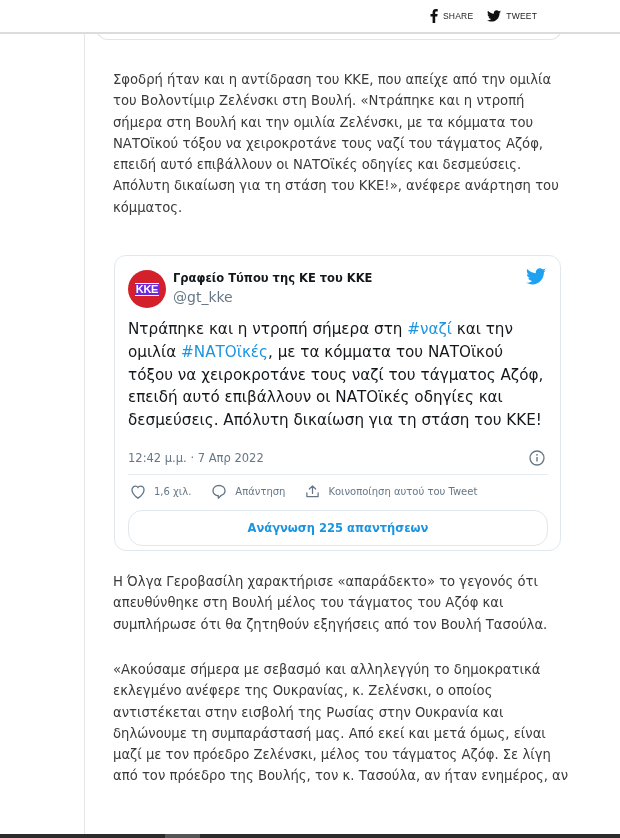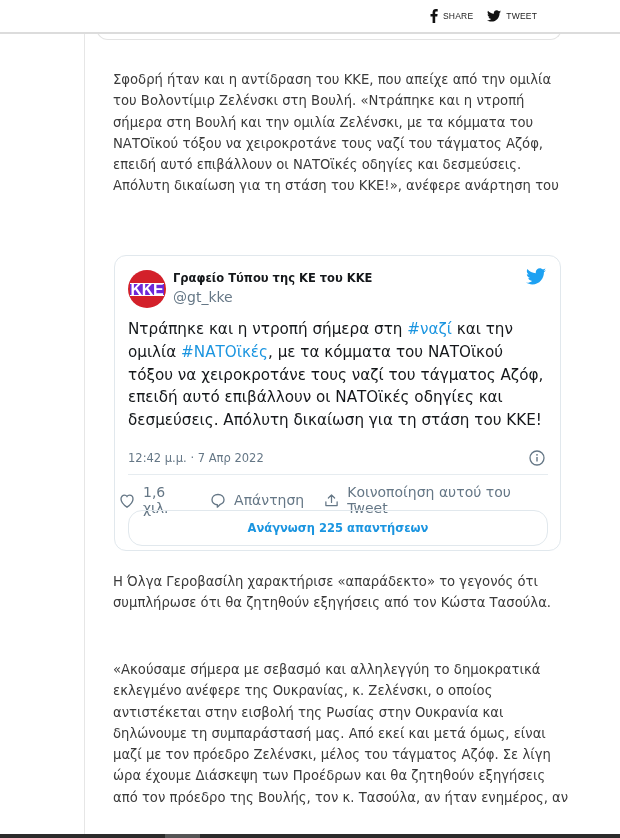--- a/index.html
+++ b/index.html
@@ -30,33 +30,33 @@
     .para { font-size: 13.2px; line-height: 21.3px; color: #3a3a3a; position: absolute; left: 0; width: 462px; }
 
     .tweet-card {
       position: absolute; left: 114px; top: 255px; width: 447px; height: 296px;
       border: 1px solid #e1e8ed; border-radius: 12px; background: #fff;
     }
     .tw-avatar {
       position: absolute; left: 13px; top: 14px; width: 38px; height: 38px; border-radius: 50%;
       background: #d3202a; display: flex; align-items: center; justify-content: center;
     }
-    .tw-avatar .kke { color: #fff; font-weight: bold; font-size: 16px; font-family: "Liberation Sans", sans-serif; letter-spacing: -0.3px; background: #6d28d9; border-top: 1px solid #fff; border-bottom: 1px solid #fff; padding: 0 1px; line-height: 11px; }
+    .tw-avatar .kke { color: #fff; font-weight: bold; font-size: 11px; font-family: "Liberation Sans", sans-serif; letter-spacing: -0.3px; background: #6d28d9; border-top: 1px solid #fff; border-bottom: 1px solid #fff; padding: 0 1px; line-height: 11px; }
     .tw-name { position: absolute; left: 58px; top: 15px; font-size: 11.5px; font-weight: bold; color: #14171a; }
     .tw-handle { position: absolute; left: 58px; top: 33px; font-size: 14px; color: #657786; }
     .tw-bird { position: absolute; right: 14px; top: 12px; }
     .tw-text {
       position: absolute; left: 13px; top: 62px; width: 420px;
       font-size: 15.2px; line-height: 22.8px; color: #14171a;
     }
     .tw-text .tag { color: #1b95e0; }
     .tw-time { position: absolute; left: 13px; top: 195px; font-size: 11.5px; color: #657786; }
     .tw-info { position: absolute; right: 15px; top: 194px; }
     .tw-divider { position: absolute; left: 13px; top: 218px; width: 420px; height: 1px; background: #e6ecf0; }
-    .tw-actions { position: absolute; left: 4px; top: 228px; display: flex; align-items: center; font-size: 14px; color: #657786; }
+    .tw-actions { position: absolute; left: 15px; top: 228px; display: flex; align-items: center; font-size: 10px; color: #657786; }
     .tw-action { display: flex; align-items: center; gap: 8px; margin-right: 20px; cursor: pointer; }
     .tw-action svg { display: block; }
     .tw-readbtn {
       position: absolute; left: 13px; top: 254px; width: 420px; height: 36px;
       border: 1px solid #e1e8ed; border-radius: 14px; display: flex; align-items: center; justify-content: center;
       font-size: 11.5px; font-weight: bold; color: #1b95e0; cursor: pointer;
     }
 
     .bottom-bar { position: absolute; left: 0; top: 834px; width: 620px; height: 4px; background: #2b2b2b; }
     .bottom-bar .seg { position: absolute; left: 165px; top: 0; width: 35px; height: 4px; background: #555; }
@@ -91,34 +91,35 @@
 <div class="prev-card-inner"></div>
 
 <div class="content">
   <div class="para" style="top:69px;">
     <div>Σφοδρή ήταν και η αντίδραση του ΚΚΕ, που απείχε από την ομιλία</div>
     <div>του Βολοντίμιρ Ζελένσκι στη Βουλή. «Ντράπηκε και η ντροπή</div>
     <div>σήμερα στη Βουλή και την ομιλία Ζελένσκι, με τα κόμματα του</div>
     <div>ΝΑΤΟϊκού τόξου να χειροκροτάνε τους ναζί του τάγματος Αζόφ,</div>
     <div>επειδή αυτό επιβάλλουν οι ΝΑΤΟϊκές οδηγίες και δεσμεύσεις.</div>
     <div>Απόλυτη δικαίωση για τη στάση του ΚΚΕ!», ανέφερε ανάρτηση του</div>
+    <div>κόμματος.</div>
   </div>
 
   <div class="para" style="top:571px;">
     <div>Η Όλγα Γεροβασίλη χαρακτήρισε «απαράδεκτο» το γεγονός ότι</div>
-    <div>συμπλήρωσε ότι θα ζητηθούν εξηγήσεις από τον Κώστα Τασούλα.</div>
+    <div>απευθύνθηκε στη Βουλή μέλος του τάγματος του Αζόφ και</div>
+    <div>συμπλήρωσε ότι θα ζητηθούν εξηγήσεις από τον Βουλή Τασούλα.</div>
   </div>
 
   <div class="para" style="top:659px;">
     <div>«Ακούσαμε σήμερα με σεβασμό και αλληλεγγύη το δημοκρατικά</div>
     <div>εκλεγμένο ανέφερε της Ουκρανίας, κ. Ζελένσκι, ο οποίος</div>
     <div>αντιστέκεται στην εισβολή της Ρωσίας στην Ουκρανία και</div>
     <div>δηλώνουμε τη συμπαράστασή μας. Από εκεί και μετά όμως, είναι</div>
     <div>μαζί με τον πρόεδρο Ζελένσκι, μέλος του τάγματος Αζόφ. Σε λίγη</div>
-    <div>ώρα έχουμε Διάσκεψη των Προέδρων και θα ζητηθούν εξηγήσεις</div>
     <div>από τον πρόεδρο της Βουλής, τον κ. Τασούλα, αν ήταν ενημέρος, αν</div>
   </div>
 </div>
 
 <div class="tweet-card">
   <div class="tw-avatar">
     <span class="kke">KKE</span>
   </div>
   <div class="tw-name">Γραφείο Τύπου της ΚΕ του ΚΚΕ</div>
   <div class="tw-handle">@gt_kke</div>

